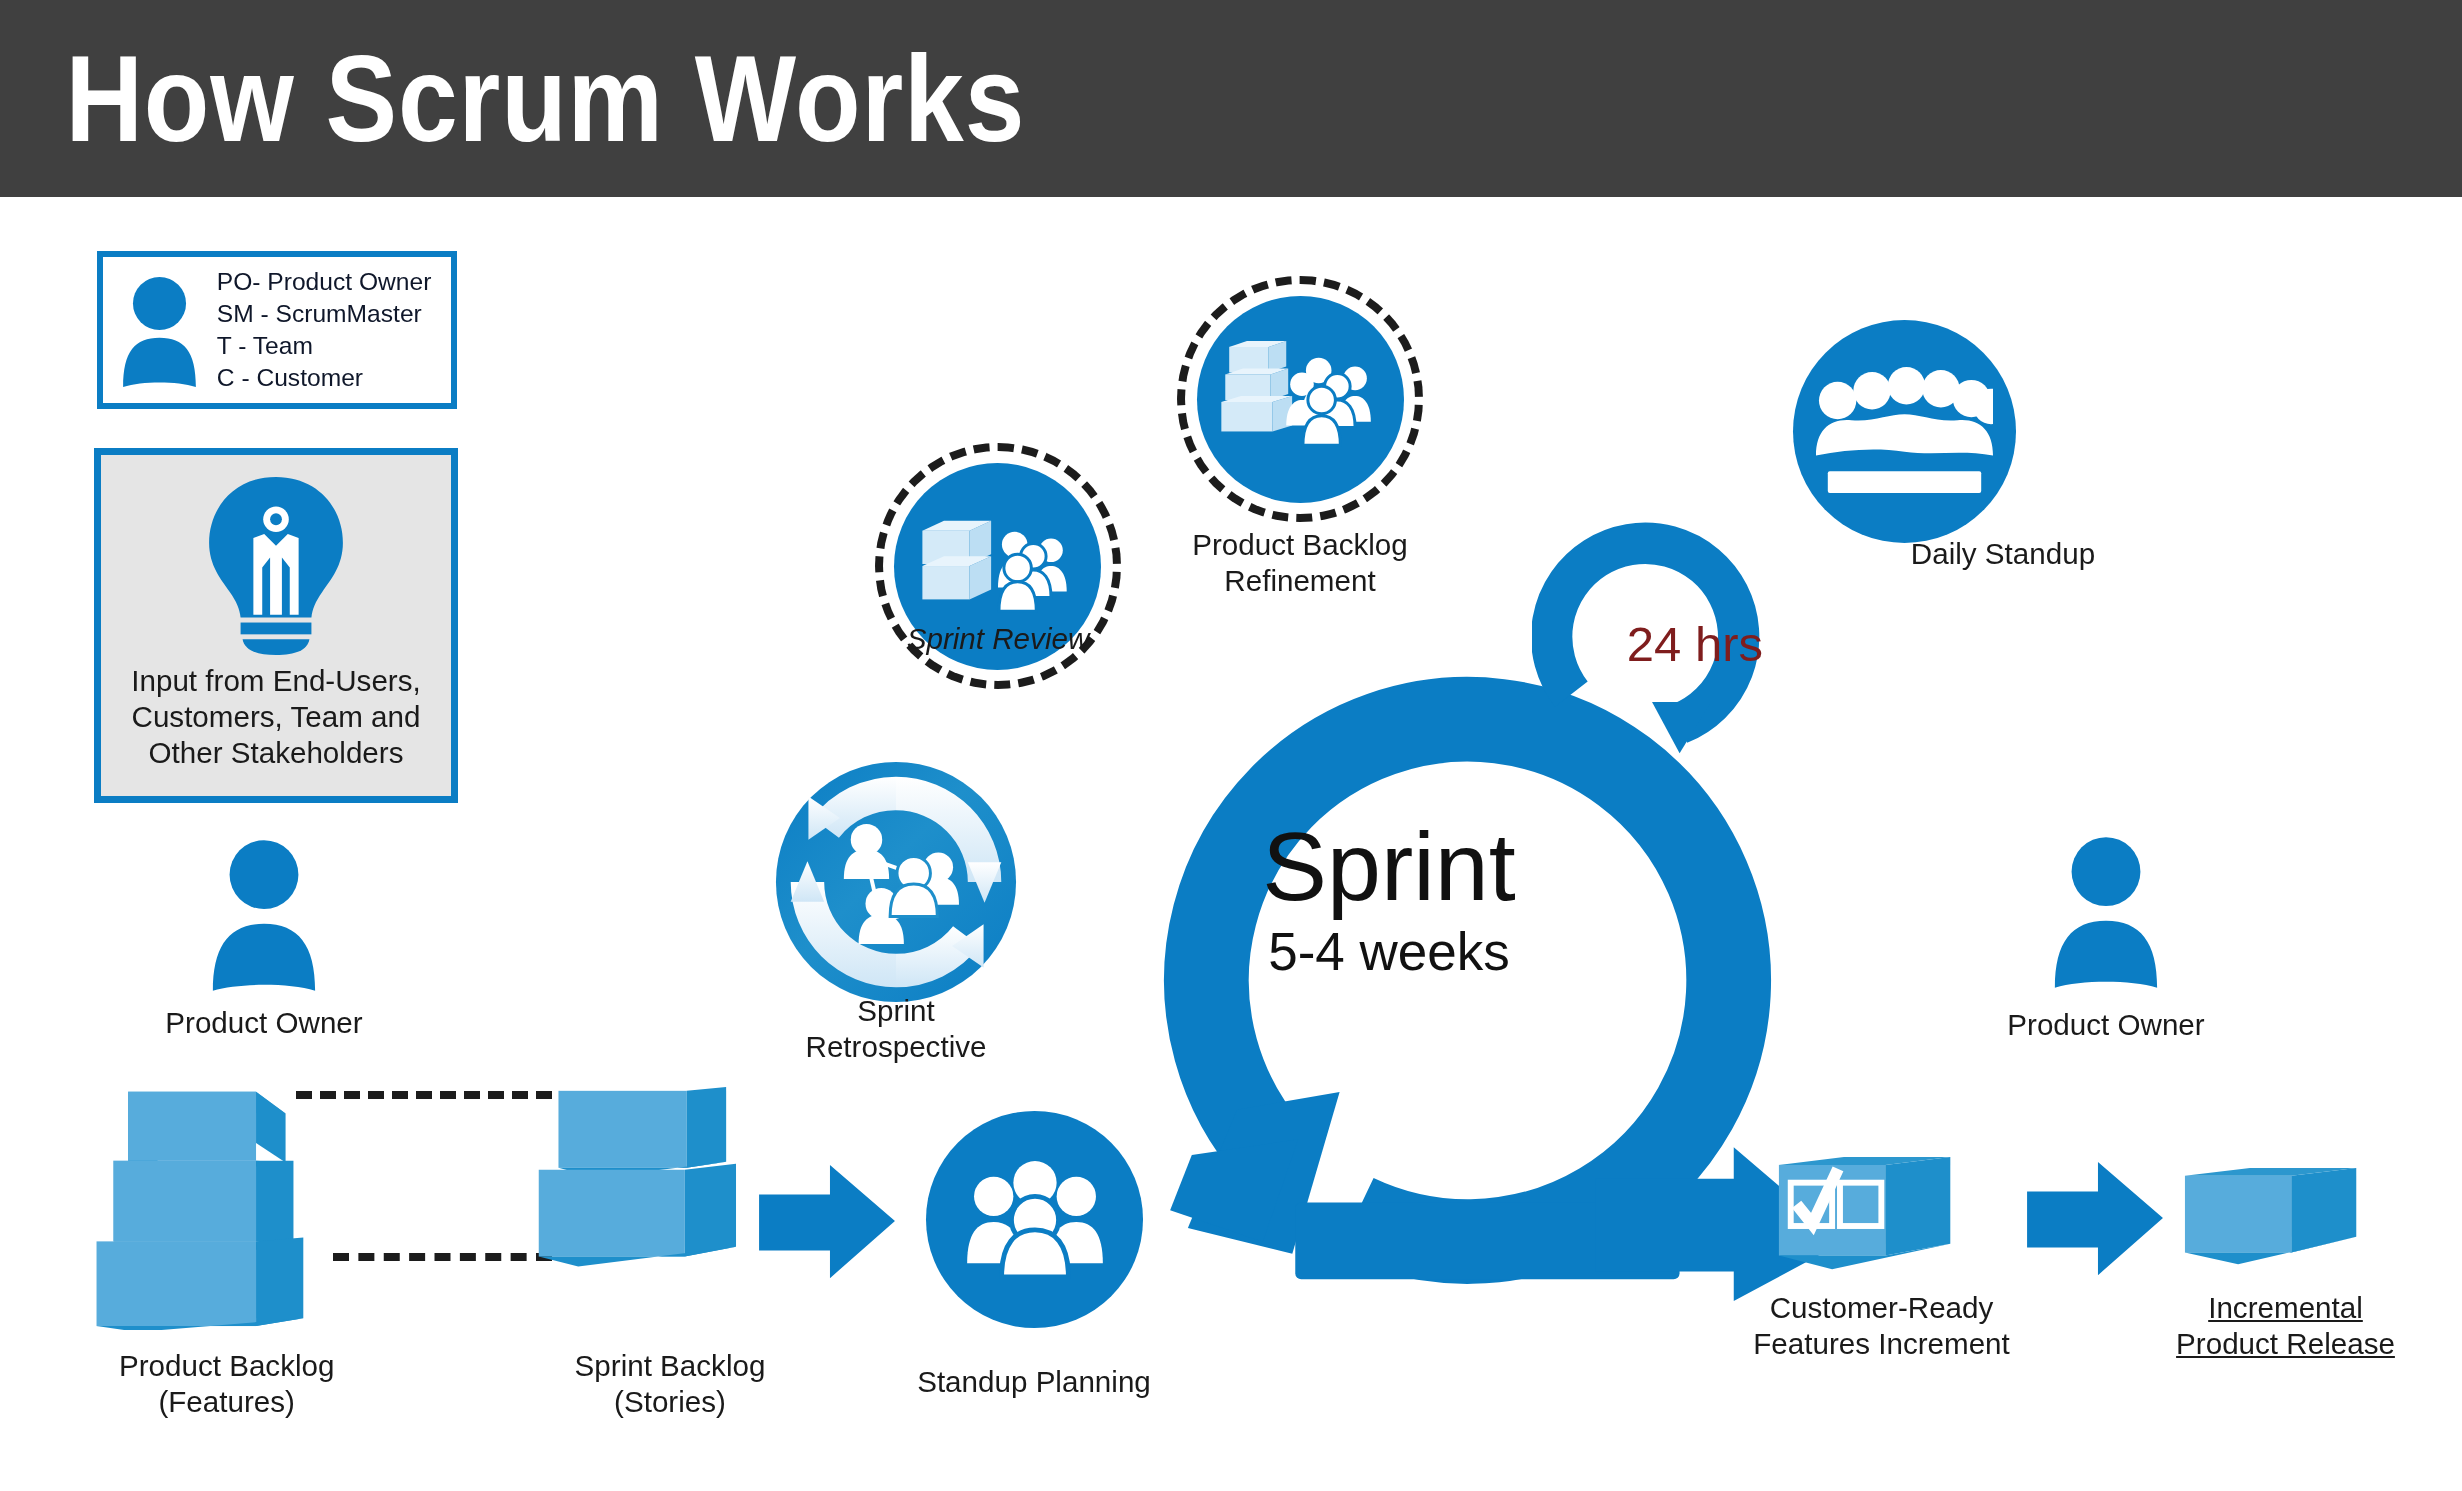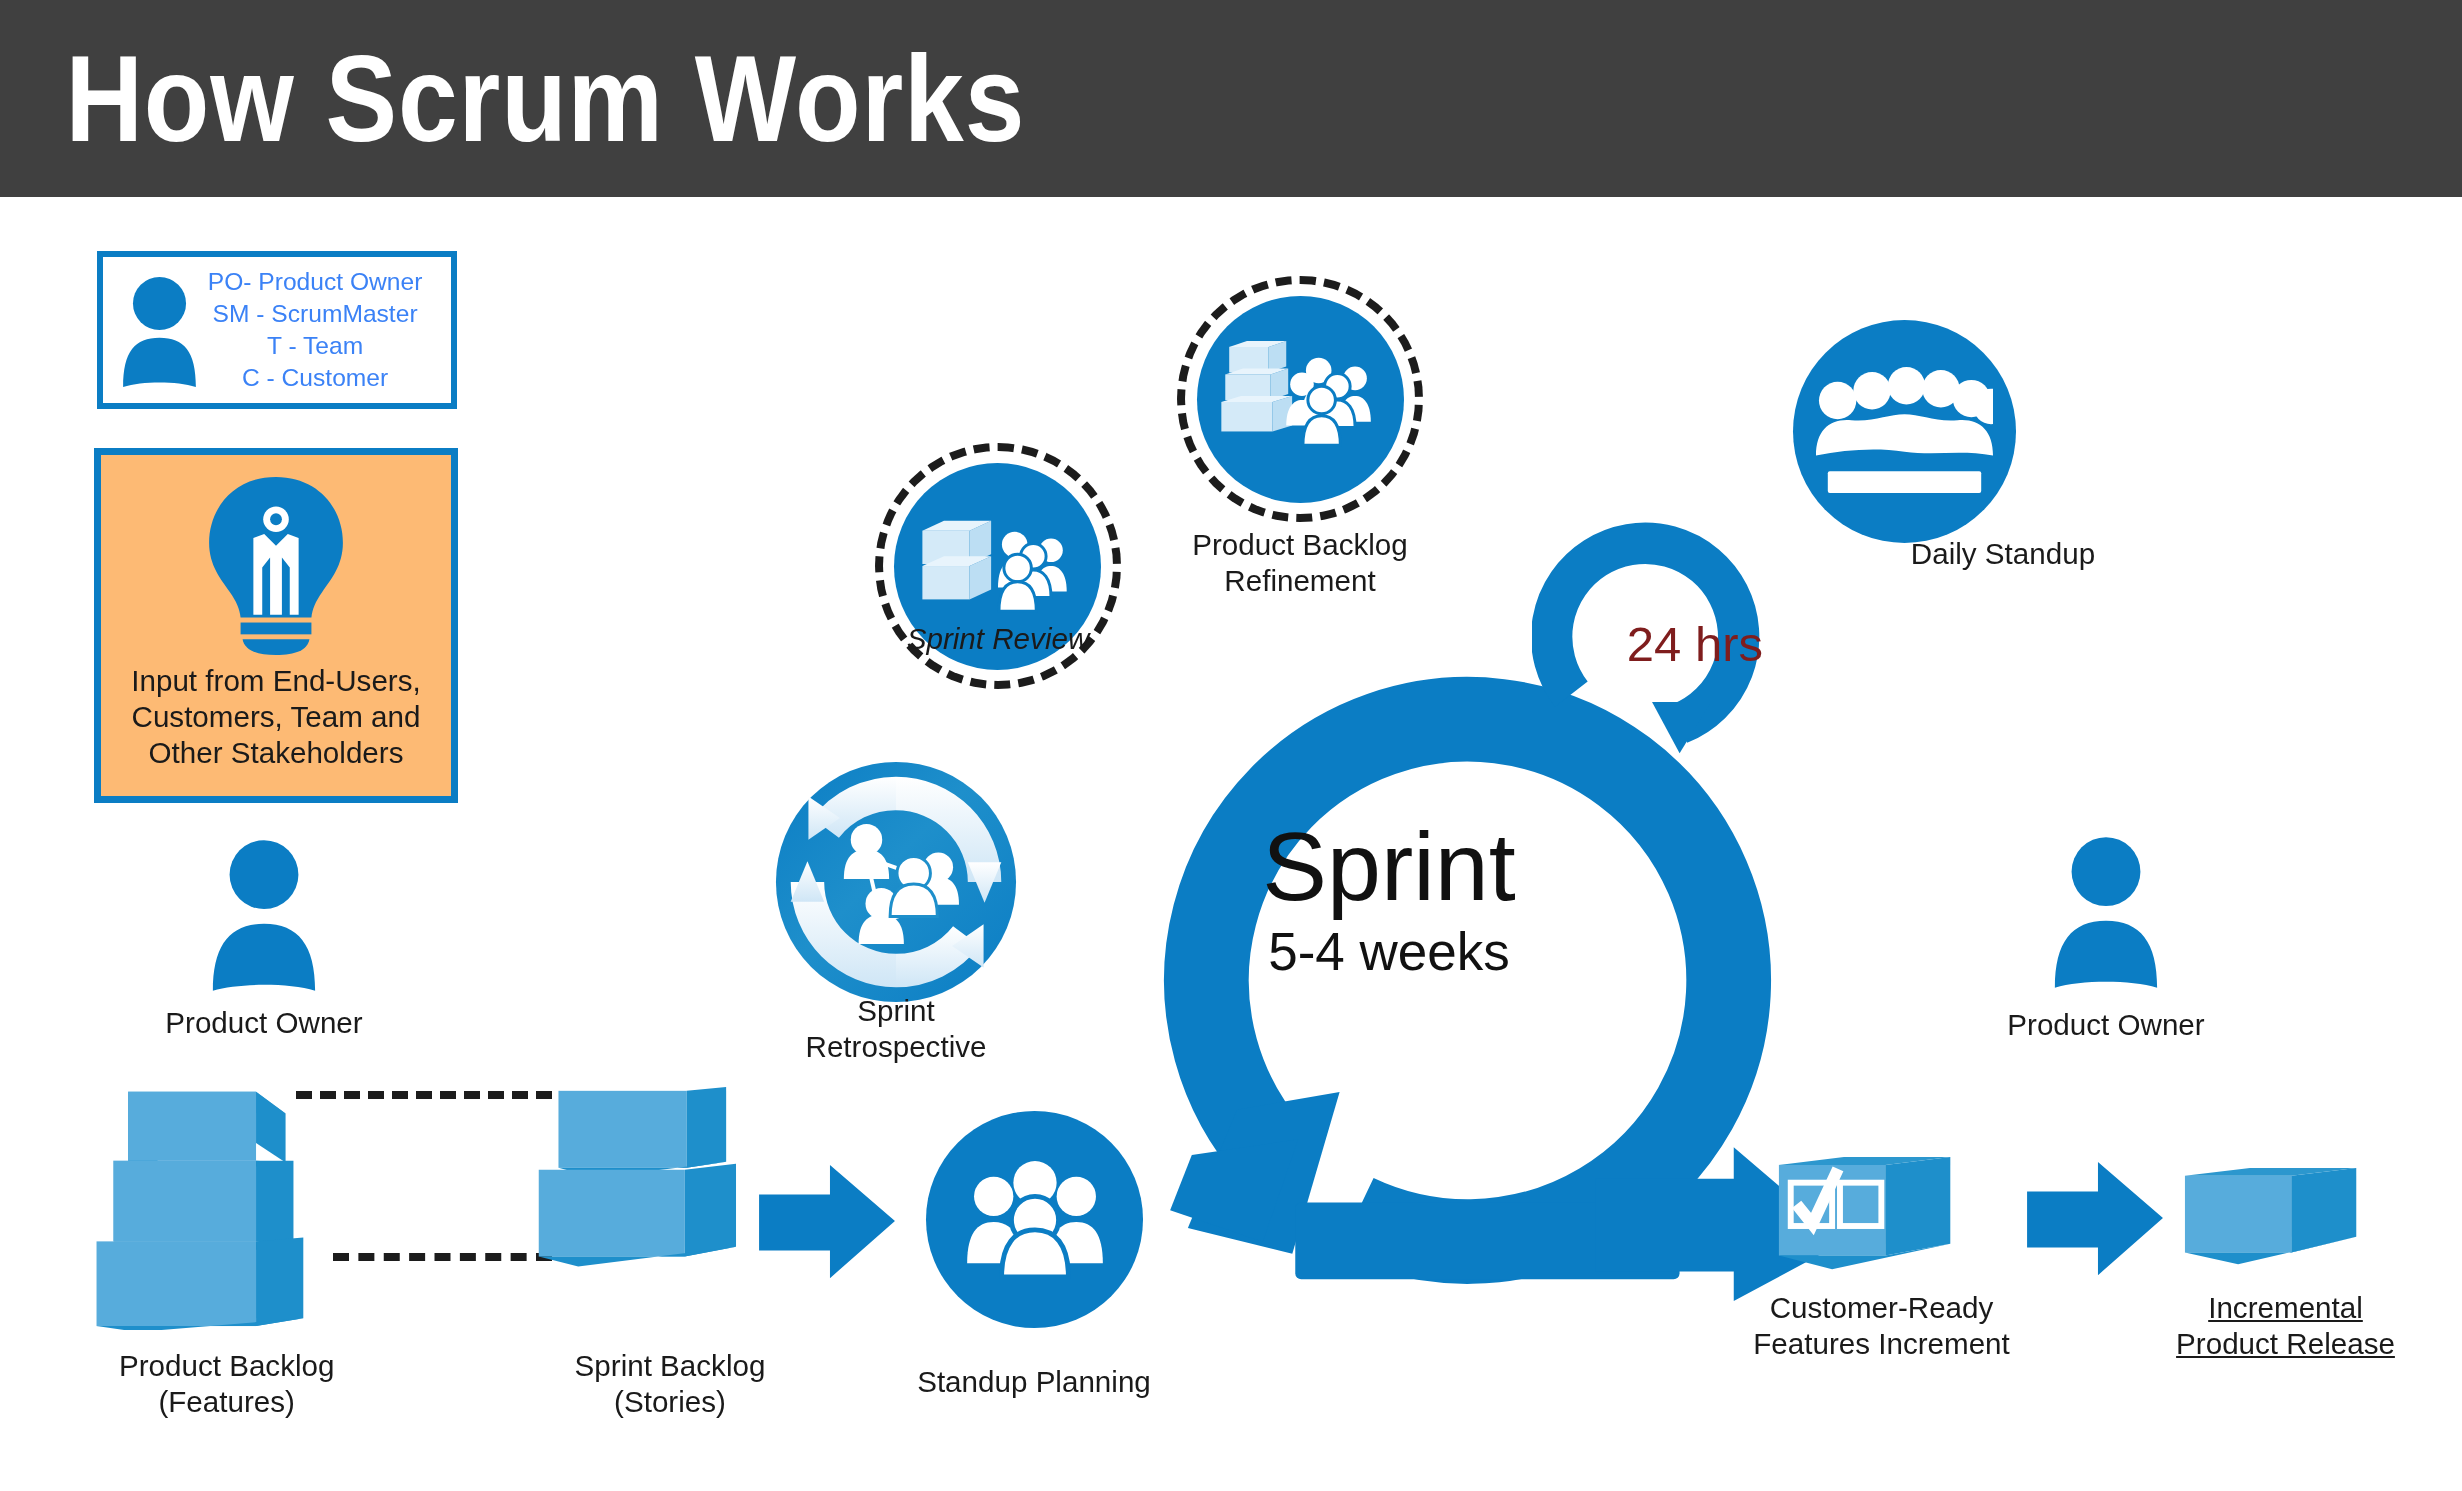--- a/index.html
+++ b/index.html
@@ -27,27 +27,27 @@
     white-space:pre-line;
   }
 
   
   #legend-box{
     left:97px;top:251px;width:360px;height:158px;
     border:6.9px solid #0B7DC4;background:#fff;
     display:flex;align-items:center;box-sizing:border-box;
   }
   #legend-list{
-    font-size:24.6px;line-height:1.30;white-space:pre-line;margin-left:6px;color:#3b82f6;text-align:center;
+    font-size:24.6px;line-height:1.30;white-space:pre-line;margin-left:15px;color:#0f172a;
   }
 
   
   #input-box{
     left:94px;top:448px;width:364px;height:355px;
-    border:7.9px solid #0B7DC4;background:#fdba74;box-sizing:border-box;
+    border:7.9px solid #0B7DC4;background:#e5e5e5;box-sizing:border-box;
     display:flex;flex-direction:column;align-items:center;justify-content:flex-start;
     padding-top:17.7px;
   }
   #input-box .lbl{font-size:29.6px;margin-top:7.9px;}
 
   
   .circ{
     border-radius:50%;background:#0B7DC4;position:absolute;
     display:flex;align-items:center;justify-content:center;
   }

